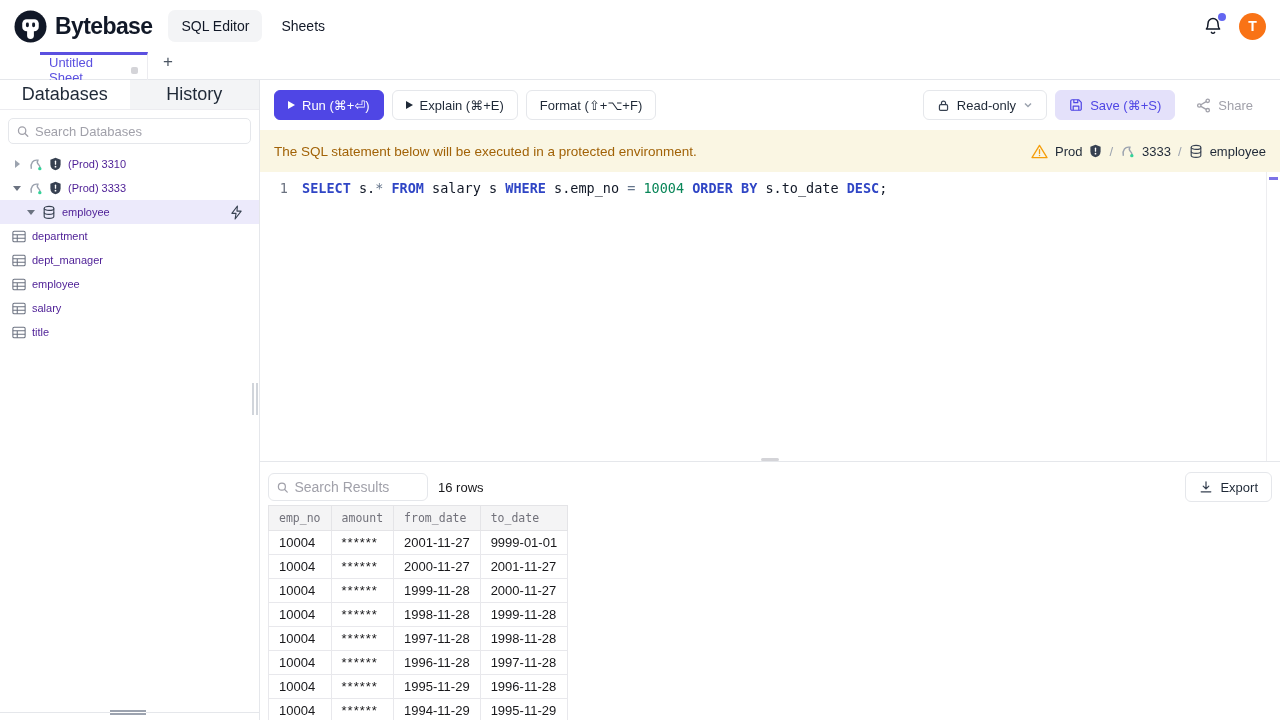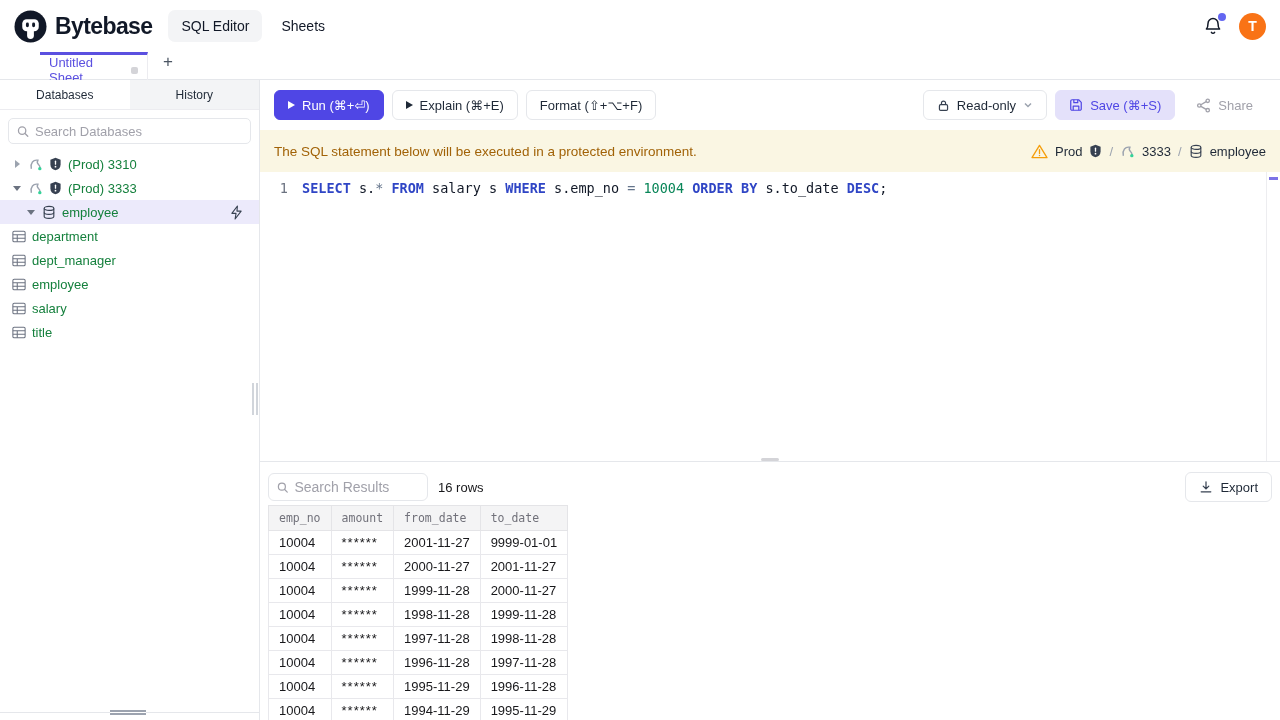--- a/index.html
+++ b/index.html
@@ -32,27 +32,27 @@
   .unsaved{width:7px;height:7px;border-radius:2px;background:#d4d4d8;flex:none;}
   .tab-add{width:40px;display:flex;align-items:center;justify-content:center;font-size:17px;color:#4b5563;cursor:pointer;}
 
   
   .workspace{display:flex;height:640px;}
 
   
   .sidebar{width:260px;flex:none;border-right:1px solid #e5e7eb;background:#fff;position:relative;
     display:flex;flex-direction:column;}
   .side-tabs{display:flex;height:30px;background:#f3f4f6;border-bottom:1px solid #ececf0;flex:none;}
-  .side-tab{flex:1;display:flex;align-items:center;justify-content:center;font-size:12px;color:#1f2937;cursor:pointer;}
+  .side-tab{flex:1;display:flex;align-items:center;justify-content:center;font-size:18px;color:#1f2937;cursor:pointer;}
   .side-tab.active{background:#fff;}
   .search-box{margin:8px;height:26px;border:1px solid #e5e7eb;border-radius:5px;display:flex;align-items:center;
     gap:6px;padding:0 8px;flex:none;}
   .search-box input{border:none;outline:none;width:100%;font-size:13px;font-family:inherit;color:#374151;}
   .search-box input::placeholder{color:#a1a1aa;}
-  .tree{font-size:13px;color:#15803d;}
+  .tree{font-size:11px;color:#4c1d95;}
   .tree-row{height:24px;display:flex;align-items:center;gap:6px;padding-left:12px;cursor:pointer;}
   .tree-row.db{padding-left:26px;}
   .tree-row.tbl{}
   .tree-row.selected{background:var(--selection-bg);}
   .caret{width:10px;flex:none;display:flex;align-items:center;justify-content:center;}
   .caret i{display:block;width:0;height:0;}
   .caret.right i{border-left:5px solid #9ca3af;border-top:4px solid transparent;border-bottom:4px solid transparent;}
   .caret.down i{border-top:5px solid #6b7280;border-left:4px solid transparent;border-right:4px solid transparent;}
   .tree-spacer{flex:1;}
   .bolt{margin-right:16px;display:flex;align-items:center;}

